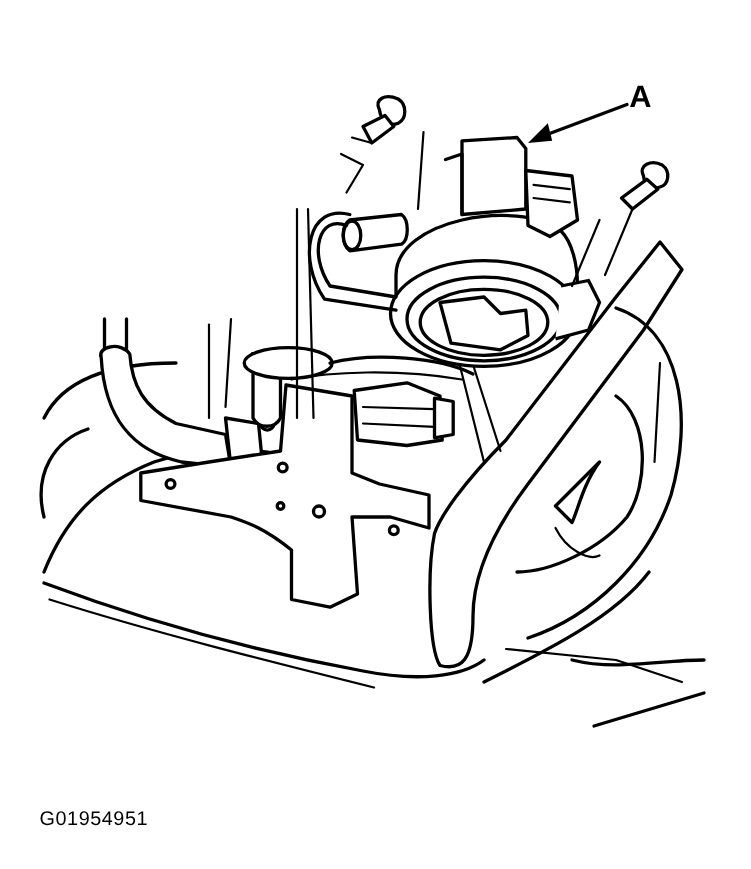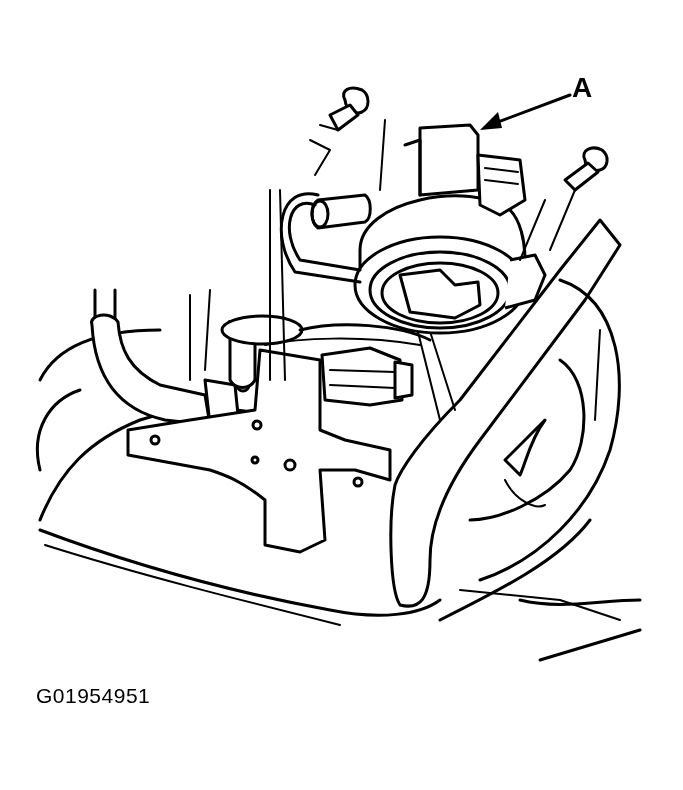--- a/index.html
+++ b/index.html
@@ -2,21 +2,21 @@
 <html><head>
 <meta charset="utf-8">
 <style>
   html, body { margin: 0; padding: 0; background: #ffffff; }
   body { width: 683px; height: 790px; position: relative; overflow: hidden; font-family: "Liberation Sans", sans-serif; }
   #drawing { position: absolute; left: 0; top: 0; width: 683px; height: 790px; }
   .ln { fill: none; stroke: #000; stroke-width: 3; stroke-linecap: round; stroke-linejoin: round; }
   .thin { fill: none; stroke: #000; stroke-width: 2; stroke-linecap: round; stroke-linejoin: round; }
   .fillw { fill: #fff; stroke: #000; stroke-width: 3; stroke-linejoin: round; }
   .callout-label { position: absolute; left: 572px; top: 74px; font-size: 28px; font-weight: bold; color: #000; line-height: 1; }
-  .figure-id { position: absolute; left: 36px; top: 684px; font-size: 21px; color: #000; letter-spacing: 0.5px; }
+  .figure-id { position: absolute; left: 36px; top: 734px; font-size: 18px; color: #000; letter-spacing: 0.5px; }
 </style>
 </head>
 <body>
 
 <svg id="drawing" viewBox="0 0 683 790" xmlns="http://www.w3.org/2000/svg">
 
   <path class="ln" d="M40 380 C60 340, 110 330, 160 330"></path>
   <path class="ln" d="M40 520 C60 470, 90 440, 140 420 C200 400, 250 410, 280 420"></path>
   <path class="ln" d="M40 530 C120 560, 220 590, 330 610 C380 620, 420 615, 440 600"></path>
   <path class="thin" d="M45 545 C140 575, 240 600, 340 625"></path>

